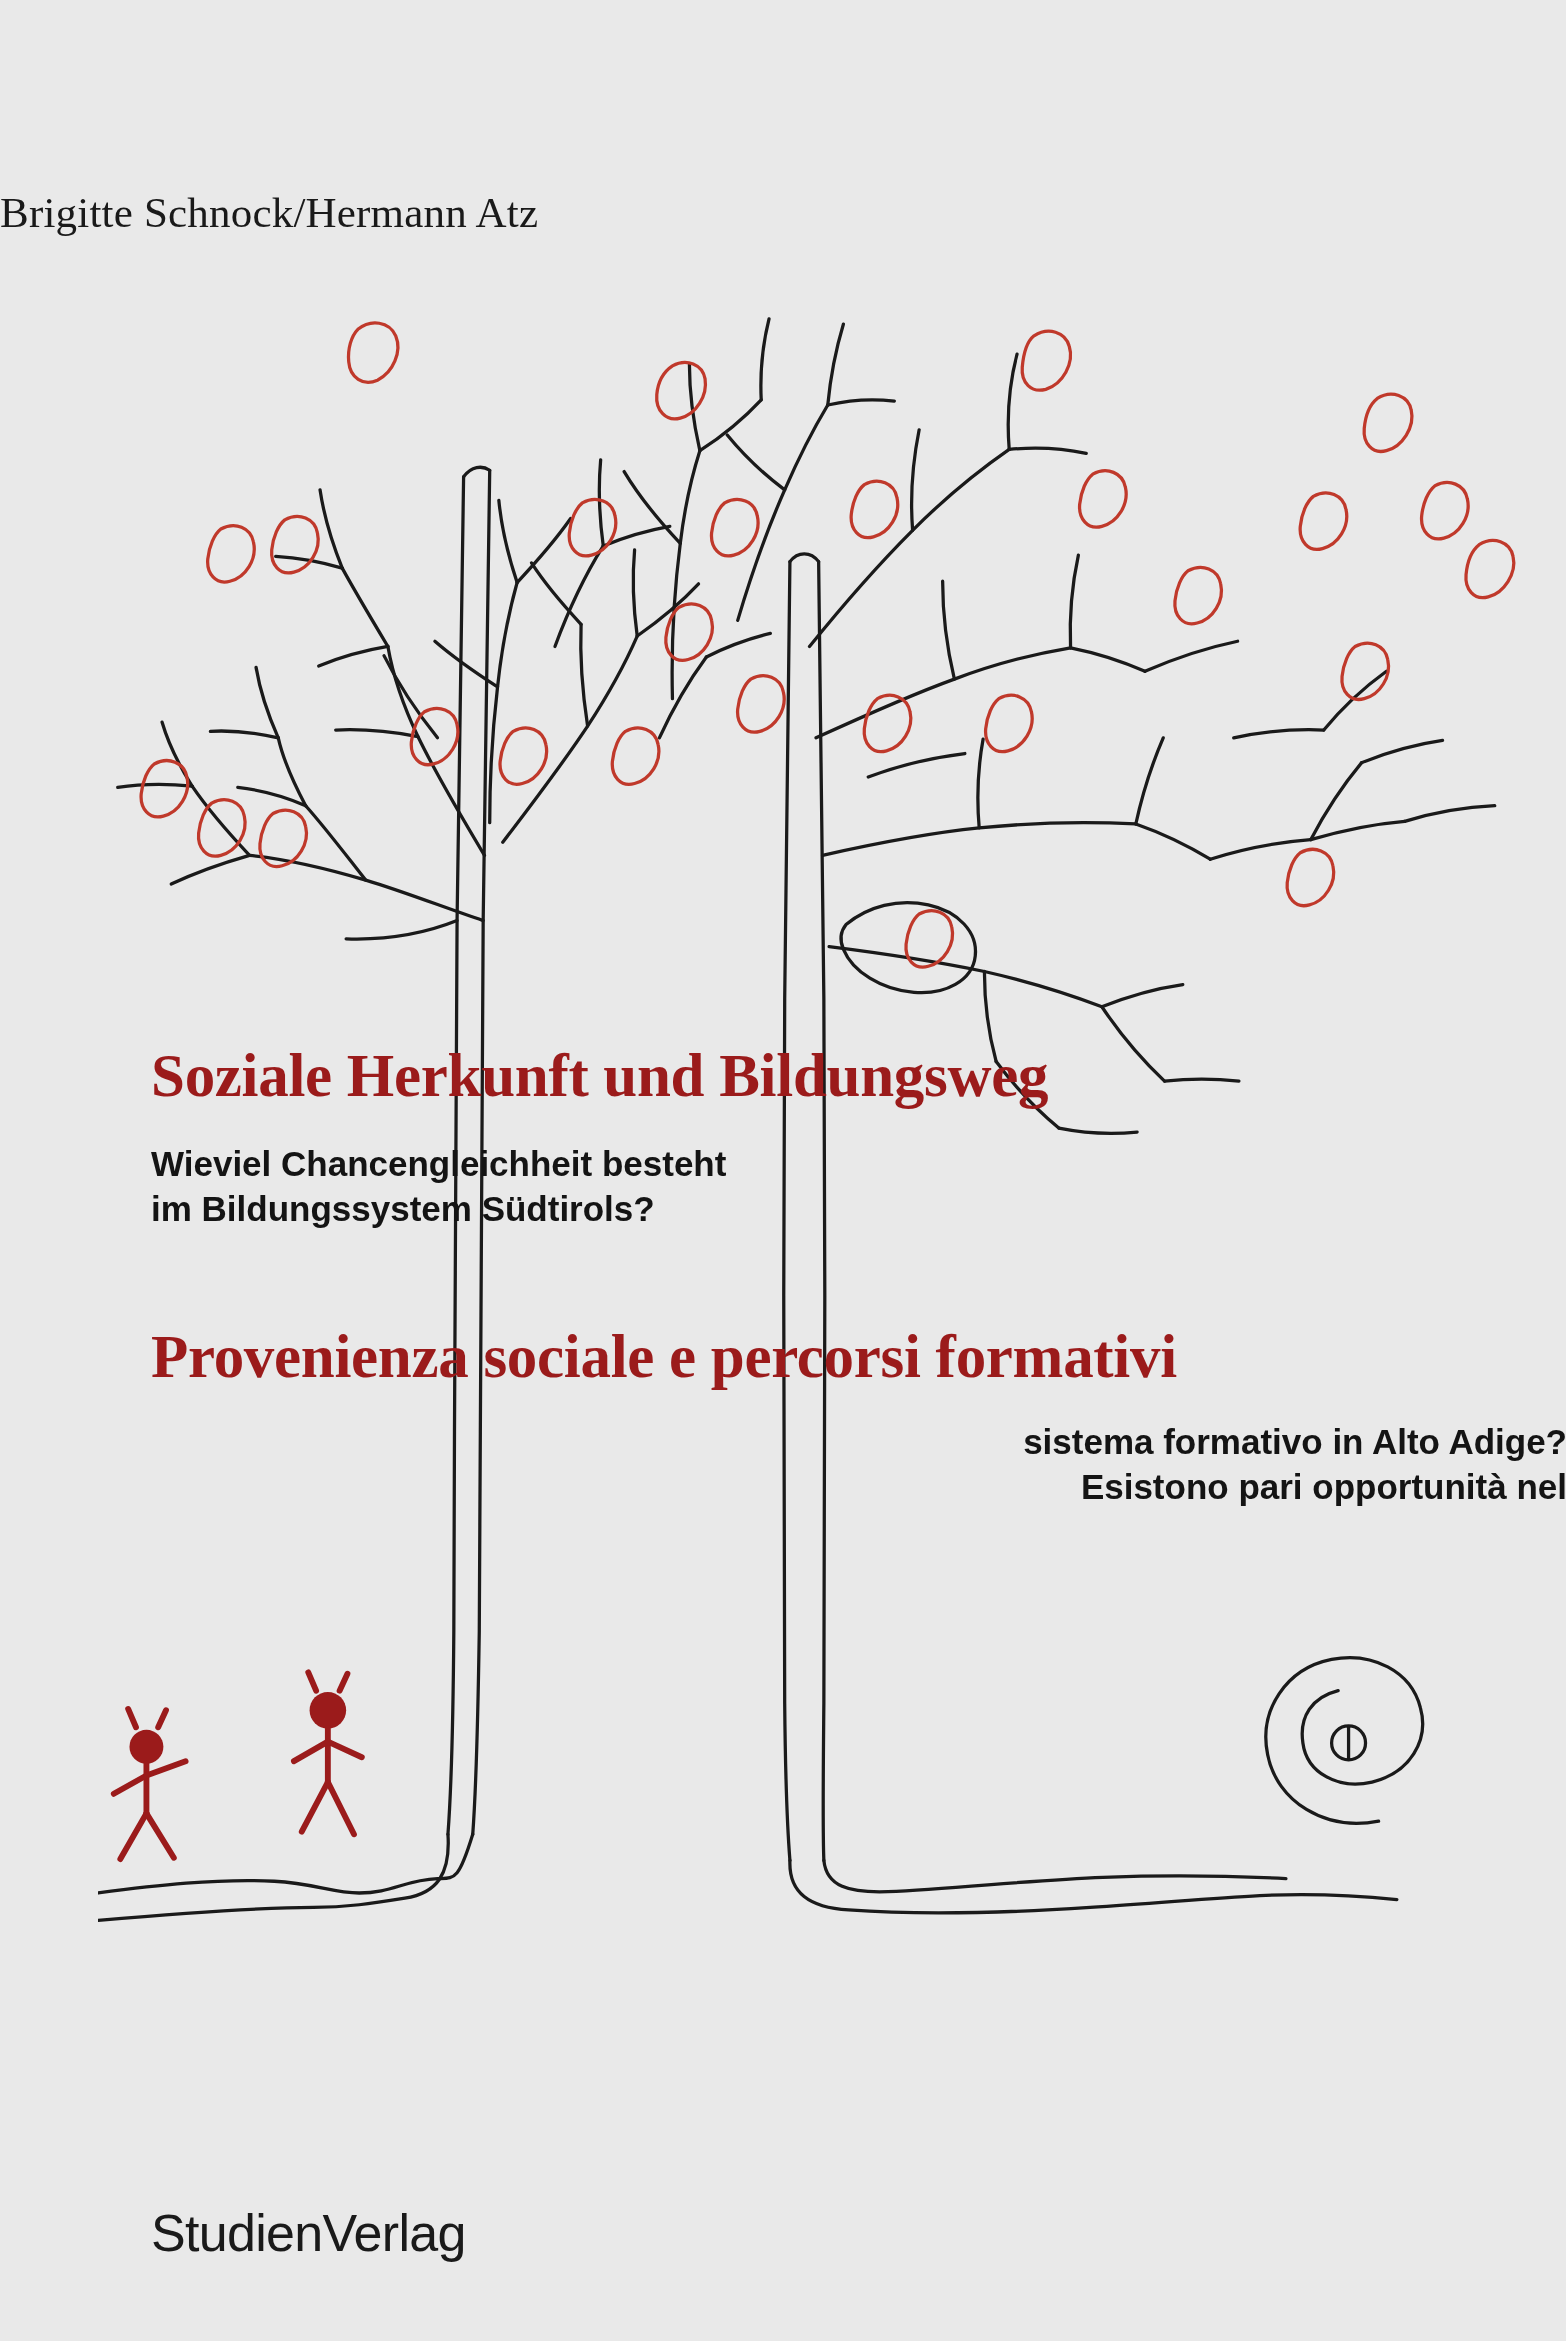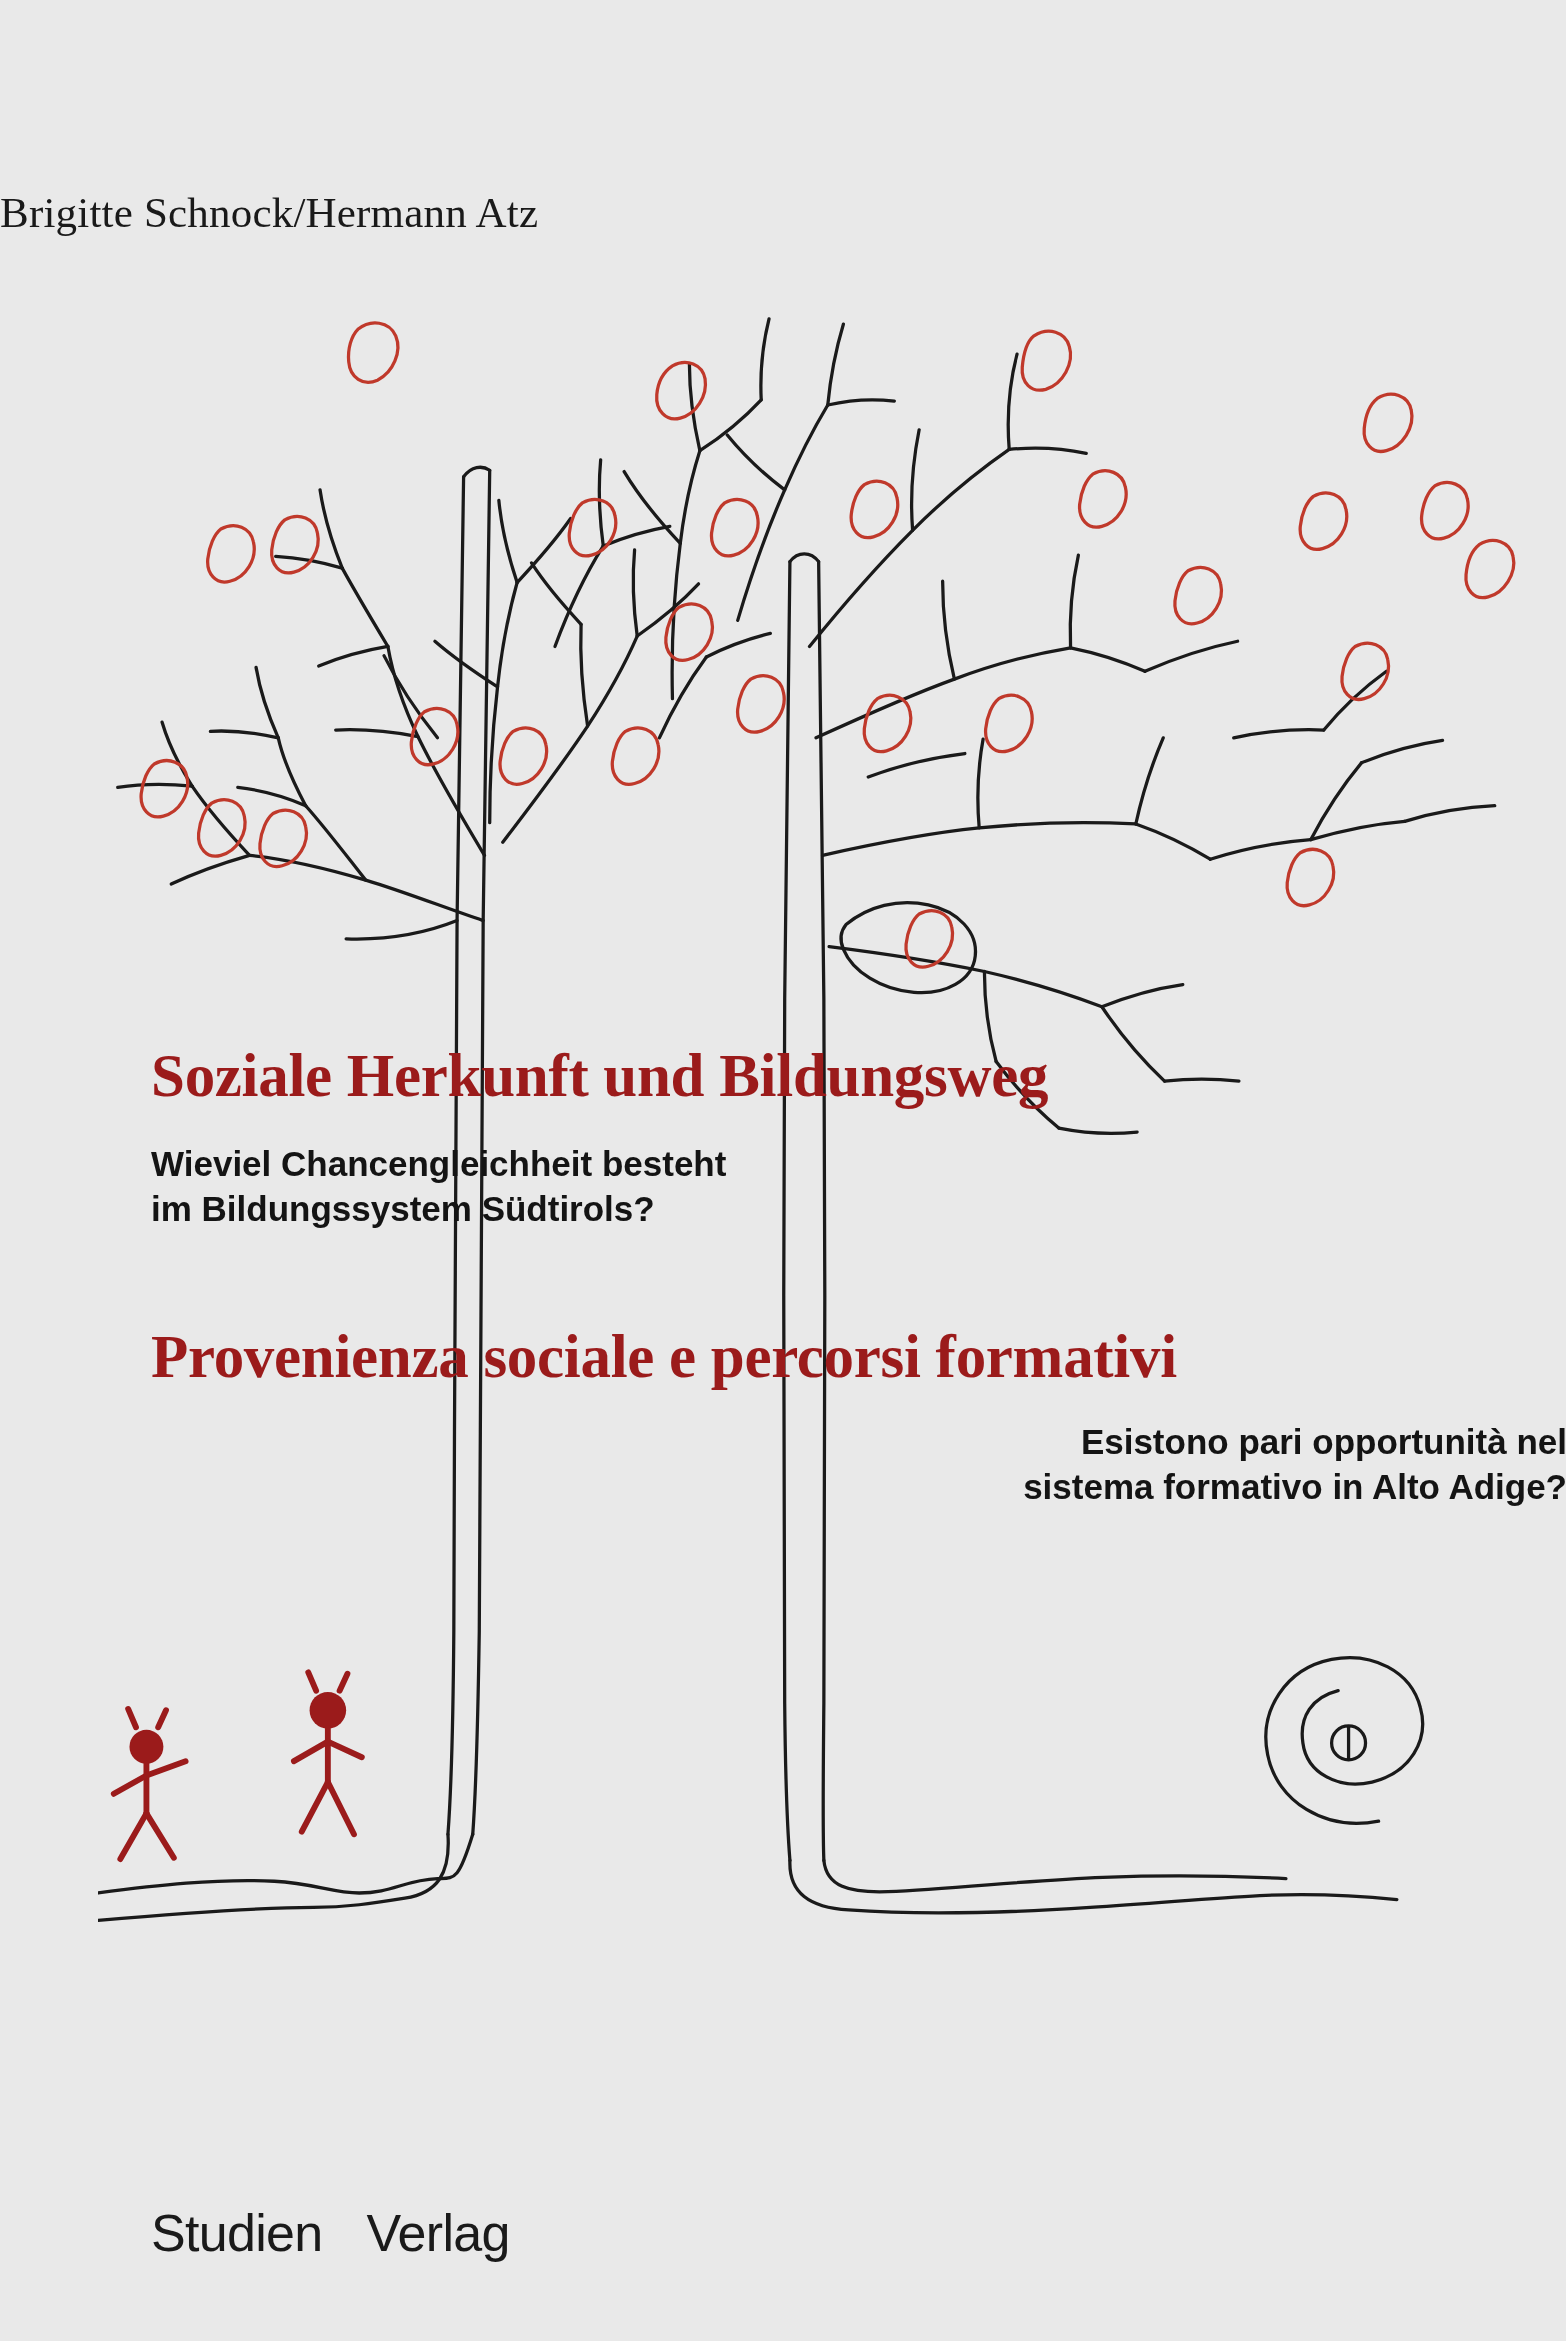--- a/index.html
+++ b/index.html
@@ -93,21 +93,20 @@
     font-size: 52px;
     color: #1a1a1a;
     letter-spacing: -0.7px;
   }
   .publisher .pub-bold {
     font-weight: normal;
     margin-top: 40px;
   }
   .publisher .pub-light {
     font-weight: normal;
-    margin-left: 44px;
   }
 </style>
 </head>
 <body>
 
 <div class="cover">
 
   <div class="authors">Brigitte Schnock/Hermann Atz</div>
 
   <div class="tree-art">
@@ -268,22 +267,22 @@
   <div class="text-block title-de">Soziale Herkunft und Bildungsweg</div>
 
   <div class="text-block sub-de">
     <div>Wieviel Chancengleichheit besteht</div>
     <div>im Bildungssystem Südtirols?</div>
   </div>
 
   <div class="text-block title-it">Provenienza sociale e percorsi formativi</div>
 
   <div class="text-block sub-it">
+    <div>sistema formativo in Alto Adige?</div>
     <div>Esistono pari opportunità nel</div>
-    <div>sistema formativo in Alto Adige?</div>
   </div>
 
   <div class="publisher">
     <span class="pub-bold">Studien</span><span class="pub-light">Verlag</span>
   </div>
 
 </div>
 
 
 </body></html>

